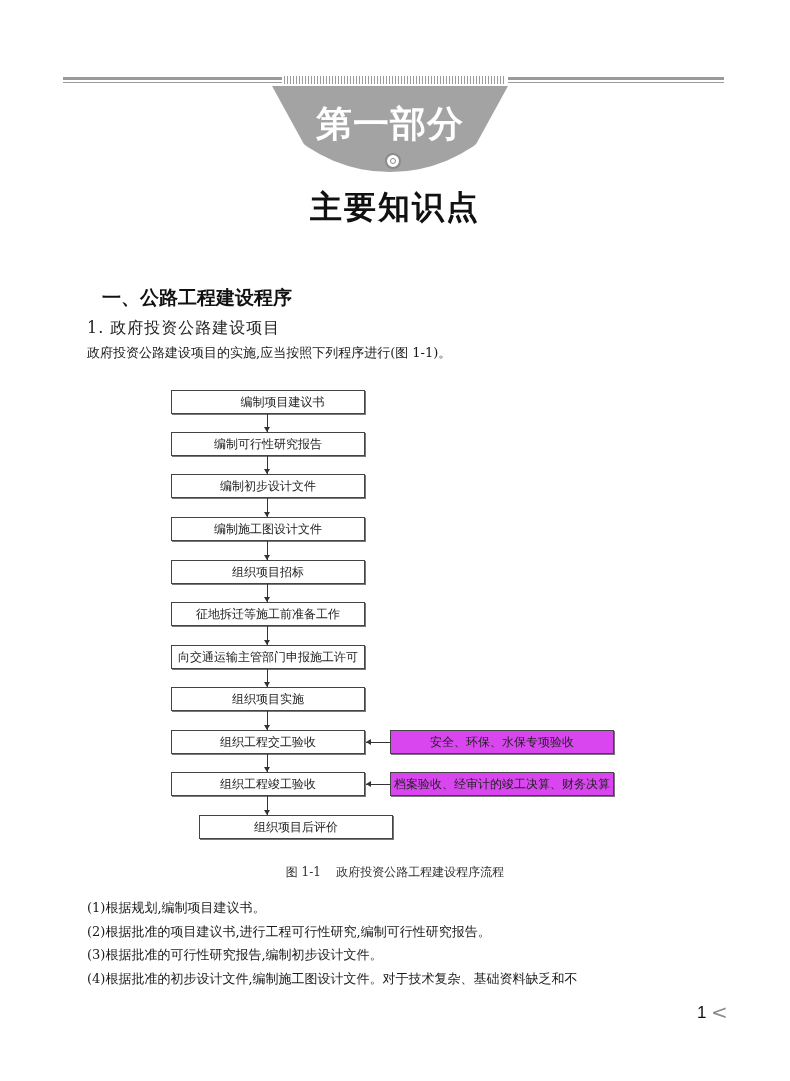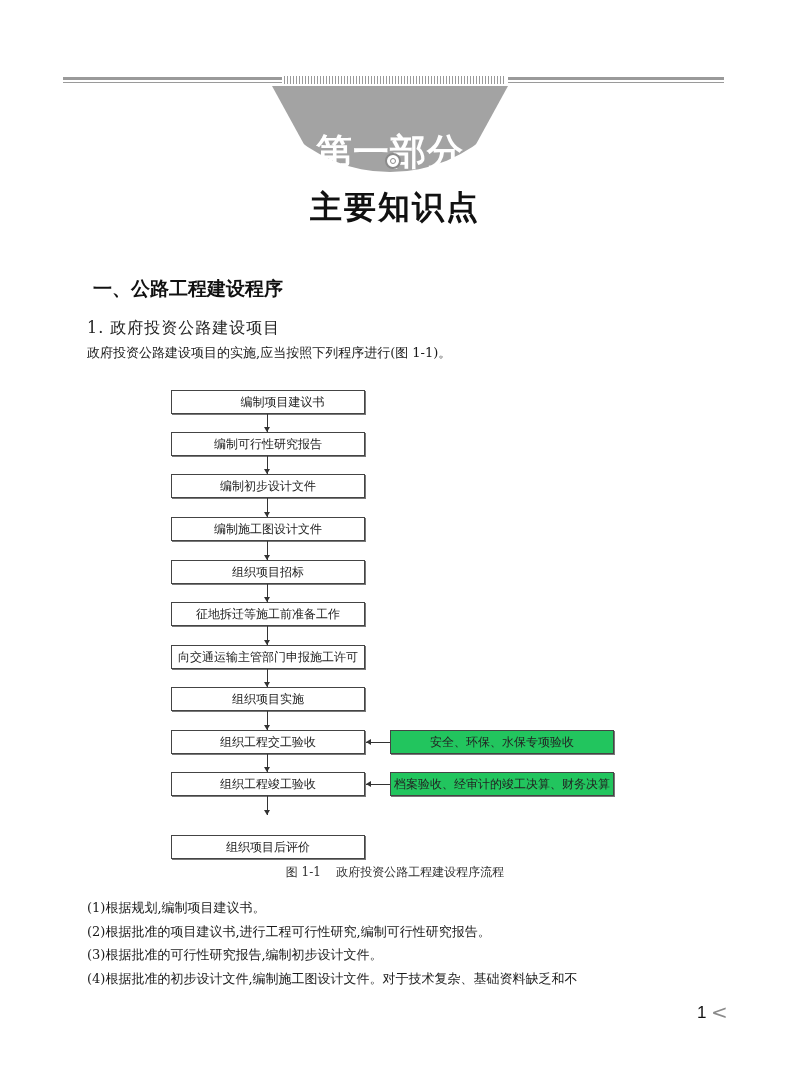--- a/index.html
+++ b/index.html
@@ -11,40 +11,40 @@
   .rule-thin { position: absolute; height: 1px; background: #9a9a9a; }
   .ticks { position: absolute; left: 284px; top: 76px; width: 222px; height: 8px;
            background: repeating-linear-gradient(90deg, #9a9a9a 0 1px, #ffffff 1px 3px); }
   .bowl { position: absolute; left: 272px; top: 86px; width: 236px; height: 86px; overflow: hidden; }
   .bowl-shape { position: absolute; left: -30px; top: -210px; width: 296px; height: 296px;
                 border-radius: 50%; background: #a3a3a3; }
   .bowl-clip { position: absolute; left: 0; top: 0; width: 236px; height: 86px; overflow: hidden;
                clip-path: polygon(0 0, 100% 0, 80% 100%, 20% 100%); }
   .part-title { position: absolute; left: 272px; top: 100px; width: 236px; text-align: center;
                 font-family: "DejaVu Sans", "Liberation Sans", sans-serif; font-weight: bold;
-                font-size: 36px; color: #ffffff; letter-spacing: 1px; margin-top: 28px; }
+                font-size: 36px; color: #ffffff; letter-spacing: 1px; }
   .target { position: absolute; left: 385px; top: 153px; width: 16px; height: 16px; border-radius: 50%;
             background: #ffffff; border: 2px solid #8a8a8a; box-sizing: border-box; }
   .target::after { content: ""; position: absolute; left: 3px; top: 3px; width: 6px; height: 6px;
                    border-radius: 50%; border: 1.5px solid #8a8a8a; box-sizing: border-box; }
 
   .main-title { position: absolute; left: 0; width: 790px; top: 186px; text-align: center;
                 font-family: Liberation Serif, serif; font-weight: bold;
                 font-size: 32px; color: #111; letter-spacing: 2px; }
   .section-title { position: absolute; left: 87px; top: 270px; font-family: "DejaVu Sans", "Liberation Sans", sans-serif;
                    font-size: 19px; font-weight: bold; color: #111; }
   .sub-title { position: absolute; left: 87px; top: 318px; font-size: 16px; color: #222; letter-spacing: 1px; }
   .para { position: absolute; left: 87px; font-size: 13px; color: #1a1a1a; white-space: nowrap; }
 
   
   .fbox { position: absolute; left: 171px; width: 194px; height: 24px; border: 1px solid #444;
           box-shadow: 1px 1px 0 #777; box-sizing: border-box; background: #fff;
           font-size: 12px; text-align: center; line-height: 22px; color: #222; }
   .sbox { position: absolute; left: 390px; width: 224px; height: 24px; border: 1px solid #444;
-          box-shadow: 1px 1px 0 #777; box-sizing: border-box; background: #22c55e;
+          box-shadow: 1px 1px 0 #777; box-sizing: border-box; background: #d946ef;
           font-size: 12px; text-align: center; line-height: 22px; color: #222; }
   .varrow { position: absolute; left: 267px; width: 1px; background: #333; }
   .varrow::after { content: ""; position: absolute; left: -3px; bottom: 0; border-left: 3.5px solid transparent;
                    border-right: 3.5px solid transparent; border-top: 5px solid #333; }
   .harrow { position: absolute; left: 366px; width: 24px; height: 1px; background: #333; }
   .harrow::before { content: ""; position: absolute; left: 0; top: -3px; border-top: 3.5px solid transparent;
                     border-bottom: 3.5px solid transparent; border-right: 5px solid #333; }
   .caption { position: absolute; left: 0; width: 790px; top: 864px; text-align: center; font-size: 12px; color: #333; }
 
   .page-num { position: absolute; left: 697px; top: 1003px; font-family: "Liberation Sans", sans-serif;
@@ -64,21 +64,21 @@
 <div class="bowl">
   <div class="bowl-clip">
       <div class="bowl-shape"></div>
     </div>
 </div>
 <div class="part-title">第一部分</div>
 <div class="target"></div>
 
 <h1 class="main-title" style="margin:0;">主要知识点</h1>
 
-<h2 class="section-title" style="margin:6px;">一、公路工程建设程序</h2>
+<h2 class="section-title" style="margin:15px;">一、公路工程建设程序</h2>
 <div class="sub-title">1. 政府投资公路建设项目</div>
 <div class="para" style="top:344px;">政府投资公路建设项目的实施,应当按照下列程序进行(图 1-1)。</div>
 
 <div>
   <div class="fbox" style="top:390px;padding-left:29px;">编制项目建议书</div>
   <div class="varrow" style="top:414px; height:18px;"></div>
 
   <div class="fbox" style="top:432px;">编制可行性研究报告</div>
   <div class="varrow" style="top:456px; height:18px;"></div>
 
@@ -103,21 +103,21 @@
   <div class="fbox" style="top:730px;">组织工程交工验收</div>
   <div class="harrow" style="top:742px;"></div>
   <div class="sbox" style="top:730px;">安全、环保、水保专项验收</div>
   <div class="varrow" style="top:754px; height:18px;"></div>
 
   <div class="fbox" style="top:772px;">组织工程竣工验收</div>
   <div class="harrow" style="top:784px;"></div>
   <div class="sbox" style="top:772px;">档案验收、经审计的竣工决算、财务决算</div>
   <div class="varrow" style="top:796px; height:19px;"></div>
 
-  <div class="fbox" style="top:835px;">组织项目后评价</div>
+  <div class="fbox" style="top:815px;margin-left:28px;">组织项目后评价</div>
 </div>
 
 <div class="caption" style="white-space:pre;">图 1-1    政府投资公路工程建设程序流程</div>
 
 <div class="para" style="top:899px;">(1)根据规划,编制项目建议书。</div>
 <div class="para" style="top:923px;">(2)根据批准的项目建议书,进行工程可行性研究,编制可行性研究报告。</div>
 <div class="para" style="top:946px;">(3)根据批准的可行性研究报告,编制初步设计文件。</div>
 <div class="para" style="top:970px;">(4)根据批准的初步设计文件,编制施工图设计文件。对于技术复杂、基础资料缺乏和不</div>
 
 <div class="page-num">1</div>

